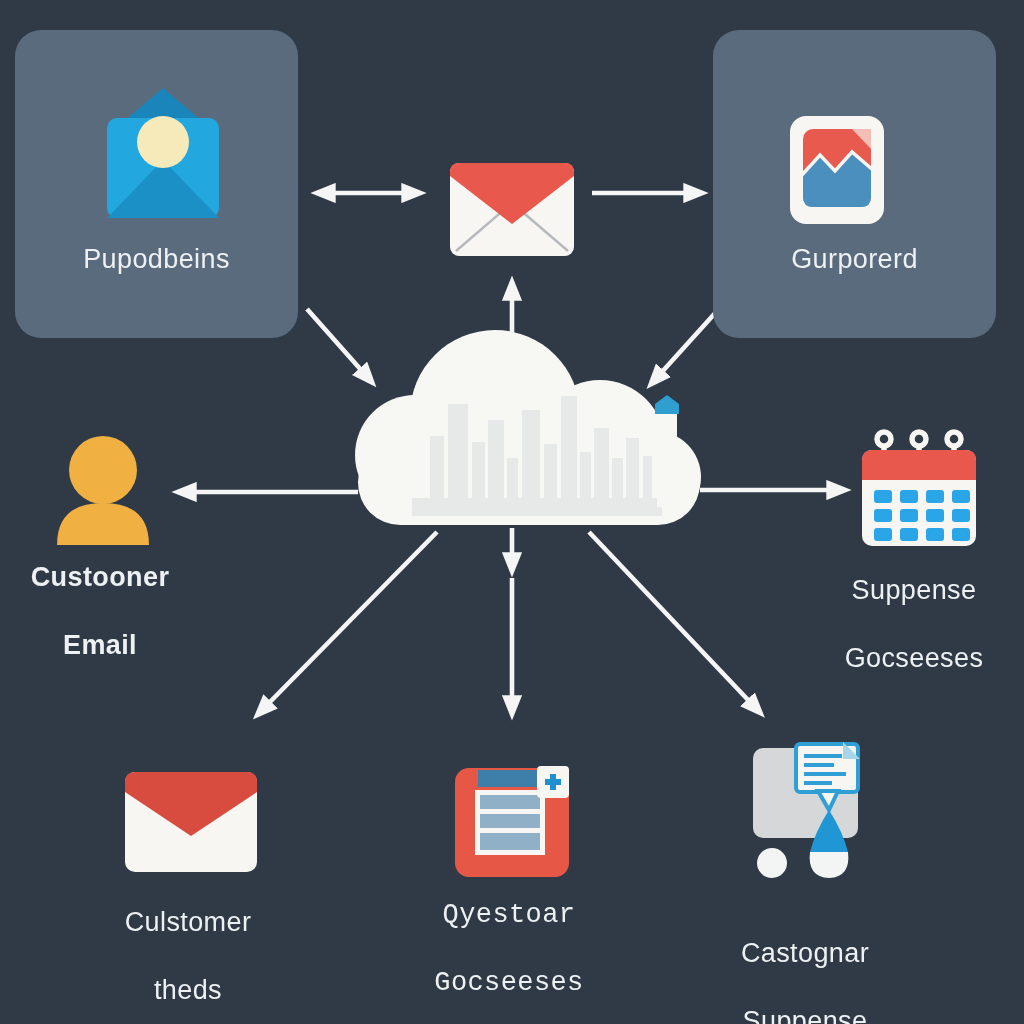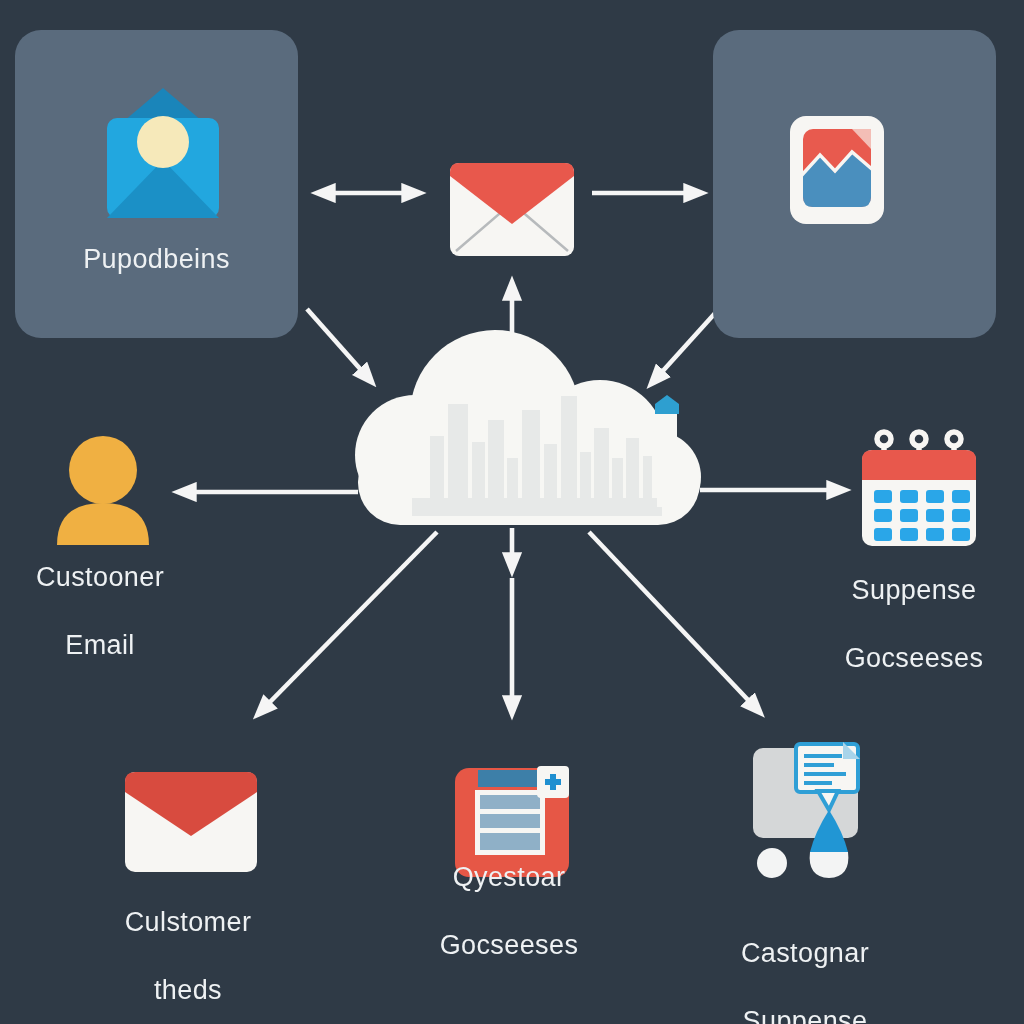--- a/index.html
+++ b/index.html
@@ -16,24 +16,24 @@
     background:#5a6b7d;border-radius:26px;
   }
   .card-icon{position:absolute;}
   .label{
     position:absolute;color:#eef1f3;
     font-size:27px;font-weight:500;line-height:34px;
     letter-spacing:.4px;text-align:center;white-space:pre-line;
   }
   .card .label{left:0;width:100%;top:212px;}
   .node{position:absolute;}
-  .lbl-left{left:0px;top:560px;width:200px;}
+  .lbl-left{left:0px;top:560px;width:200px;font-weight:bold;}
   .lbl-right{left:814px;top:573px;width:200px;}
   .lbl-bl{left:88px;top:905px;width:200px;}
-  .lbl-bc{left:409px;top:860px;width:200px;}
+  .lbl-bc{left:409px;top:898px;width:200px;font-family:Liberation Mono, monospace;}
   .lbl-br{left:705px;top:936px;width:200px;}
 </style>
 </head>
 <body>
 
 <div id="canvas">
 
   <svg id="graphics" width="1024" height="1024" viewBox="0 0 1024 1024">
     <defs>
       <marker id="ah" viewBox="0 0 5.5 4.4" refX="0.8" refY="2.2" markerWidth="5.5" markerHeight="4.4" orient="auto" markerUnits="strokeWidth">
@@ -102,20 +102,21 @@
   </svg>
 
   <div class="card" style="left:713px;top:30px;">
     <svg class="card-icon" style="left:77px;top:86px;" width="94" height="108" viewBox="0 0 94 108">
       <rect x="0" y="0" width="94" height="108" rx="16" fill="#f7f6f3"></rect>
       <rect x="13" y="13" width="68" height="78" rx="10" fill="#e85a4e"></rect>
       <polygon points="62,13 81,13 81,33" fill="#f3beb6"></polygon>
       <path d="M13,58 L30,41 L45,57 L62,38 L81,53 L81,81 Q81,91 71,91 L23,91 Q13,91 13,81 Z" fill="#4a8fbe"></path>
       <path d="M11,60 L30,39 L45,55 L62,36 L83,54" stroke="#f7f6f3" stroke-width="3.5" fill="none"></path>
     </svg>
+    <div class="label">Gurporerd</div>
   </div>
 
   <svg class="node" style="left:55px;top:433px;" width="96" height="112" viewBox="0 0 96 112">
     <circle cx="48" cy="37" r="34" fill="#f0b042"></circle>
     <path d="M2,112 Q2,70 48,70 Q94,70 94,112 Z" fill="#f0b042"></path>
   </svg>
   <div class="label lbl-left"><span>Custooner</span><br>
     <span>Email</span></div>
 
   <svg class="node" style="left:858px;top:428px;" width="122" height="120" viewBox="0 0 122 120">

